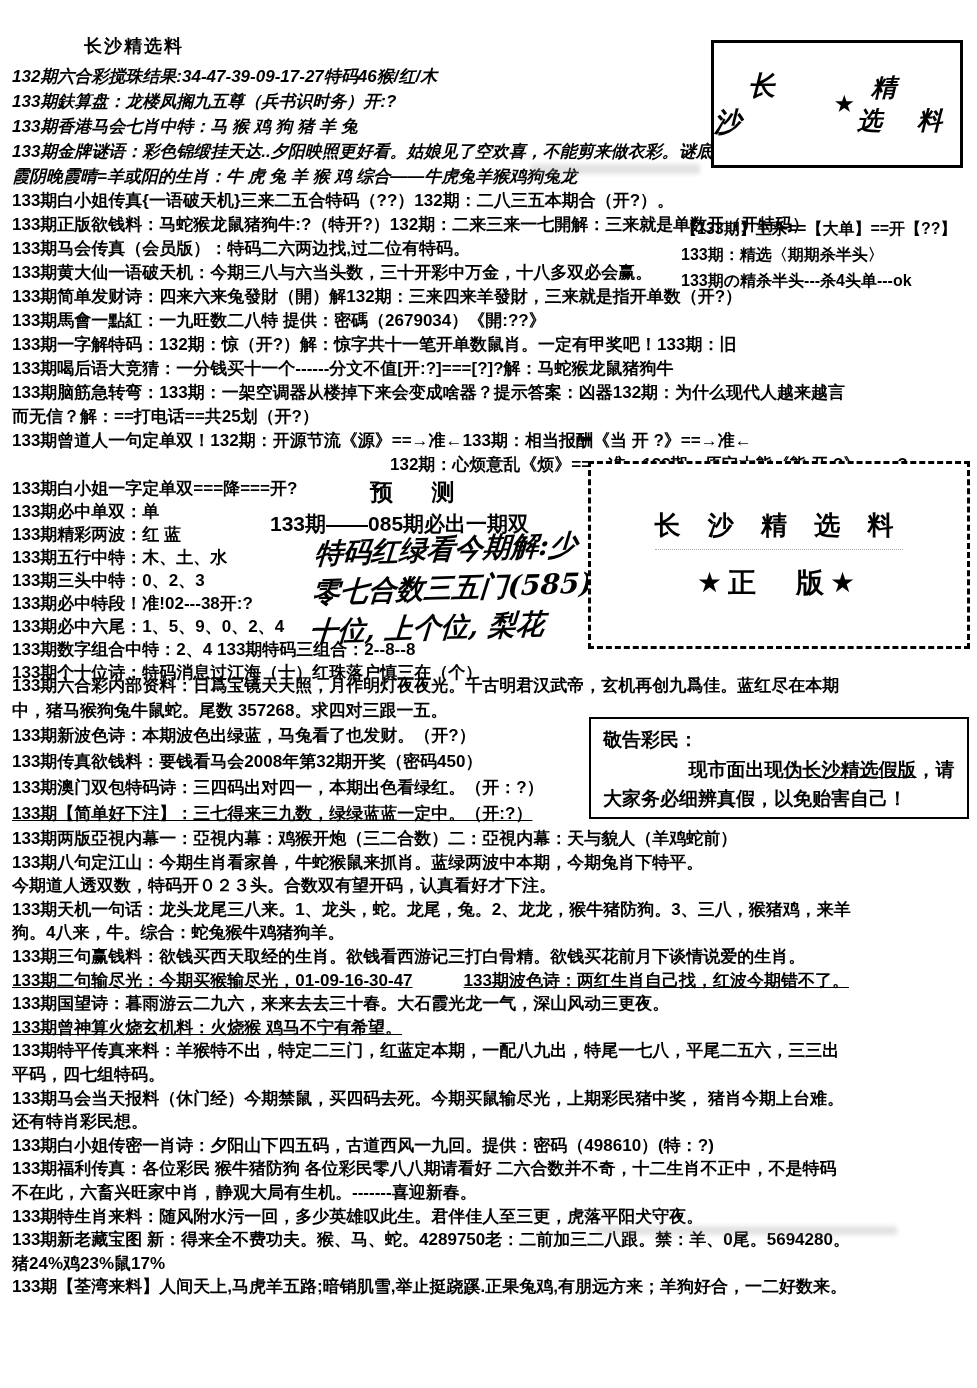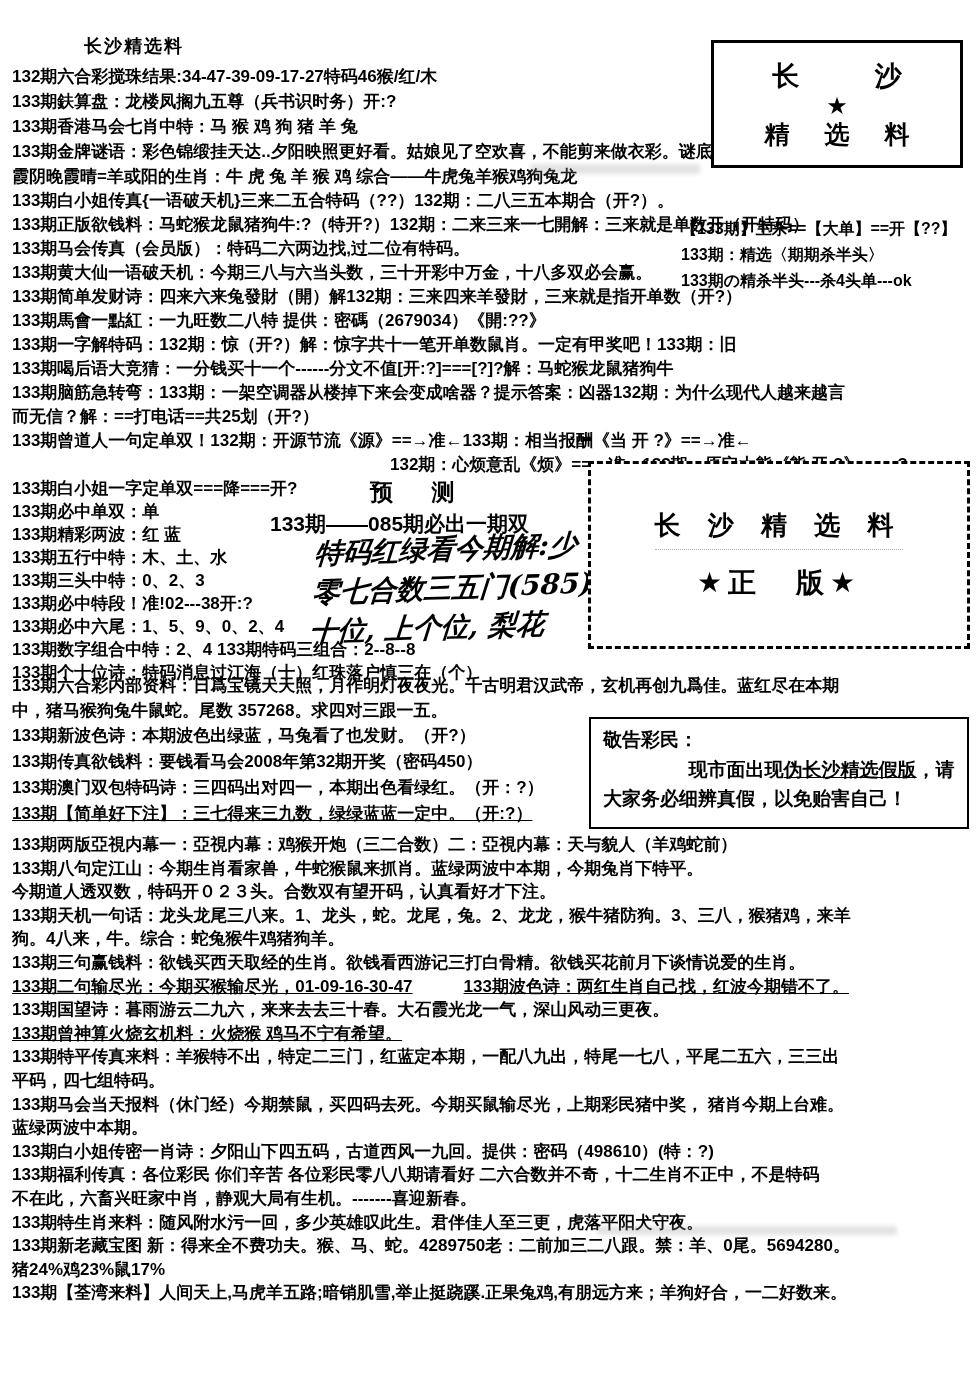--- a/index.html
+++ b/index.html
@@ -8,30 +8,30 @@
     font-family:"Liberation Sans","DejaVu Sans",sans-serif;
     font-weight:600;overflow:hidden;position:relative;
   }
   .page{position:relative;width:977px;height:1388px;background:#fff;}
   .ln{white-space:nowrap;}
   .u{text-decoration:underline;}
 
   
   .corner-box{
     position:absolute;top:6px;right:14px;width:246px;height:122px;
-    border:3px solid #000;display:flex;flex-direction:column;
-    align-items:center;justify-content:center;gap:2px;background:#fff;
+    border:3px solid #000;display:flex;flex-direction:row;
+    align-items:center;justify-content:center;gap:2px;background:#fff;font-style:italic;
   }
   .corner-line1{font-size:27px;font-weight:700;letter-spacing:34px;text-indent:34px;}
   .corner-star{font-size:24px;line-height:20px;}
   .corner-line2{font-size:25px;font-weight:700;letter-spacing:14px;text-indent:14px;}
 
   
   .title{margin:34px 0 6px 84px;font-size:18px;font-weight:700;letter-spacing:2px;}
-  .intro{margin-left:12px;font-size:17px;line-height:25px;}
+  .intro{margin-left:12px;font-size:17px;line-height:25px;font-style:italic;}
 
   
   .numbers{margin-left:188px;font-size:18px;line-height:26.5px;font-weight:700;}
 
   
   .kill-block{
     position:absolute;top:182px;left:681px;width:296px;
     font-size:16px;line-height:26px;font-weight:700;
   }
 
@@ -57,21 +57,21 @@
     align-items:center;justify-content:center;gap:14px;background:#fff;
   }
   .stamp-line1{font-size:26px;font-weight:700;letter-spacing:10px;border-bottom:1px dotted #aaa;padding-bottom:6px;}
   .stamp-line2{font-size:28px;font-weight:700;letter-spacing:6px;}
 
   
   .postlines{margin-left:12px;font-size:17px;line-height:25px;}
   .boxzone{margin-left:12px;font-size:17px;line-height:26px;}
   .notice-box{
     float:right;width:352px;margin:-6px 8px 4px 0;border:2.5px solid #000;
-    padding:8px 12px 14px 12px;font-size:19px;font-weight:700;background:#fff;
+    padding:8px 12px 4px 12px;font-size:19px;font-weight:700;background:#fff;
   }
   .notice-title{margin-bottom:2px;}
   .notice-body{text-indent:4.5em;line-height:29px;white-space:normal;}
   .clear{clear:both;}
 
   
   .bottomlines{margin-left:12px;font-size:17px;line-height:23.6px;}
 
   
   .smudge{position:absolute;background:#9a9a9a;opacity:.28;filter:blur(2px);border-radius:3px;}
@@ -174,23 +174,23 @@
       <div class="ln"><span>今期道人透双数，特码开０２３头。合数双有望开码，认真看好才下注。</span></div>
       <div class="ln"><span>133期天机一句话：龙头龙尾三八来。1、龙头，蛇。龙尾，兔。2、龙龙，猴牛猪防狗。3、三八，猴猪鸡，来羊</span></div>
       <div class="ln"><span>狗。4八来，牛。综合：蛇兔猴牛鸡猪狗羊。</span></div>
       <div class="ln"><span>133期三句赢钱料：欲钱买西天取经的生肖。欲钱看西游记三打白骨精。欲钱买花前月下谈情说爱的生肖。</span></div>
       <div class="ln"><span class="u">133期二句输尽光：今期买猴输尽光，01-09-16-30-47</span><span>　　　</span><span class="u">133期波色诗：两红生肖自己找，红波今期错不了。</span></div>
       <div class="ln"><span>133期国望诗：暮雨游云二九六，来来去去三十春。大石霞光龙一气，深山风动三更夜。</span></div>
       <div class="ln"><span class="u">133期曾神算火烧玄机料：火烧猴  鸡马不宁有希望。</span></div>
       <div class="ln"><span>133期特平传真来料：羊猴特不出，特定二三门，红蓝定本期，一配八九出，特尾一七八，平尾二五六，三三出</span></div>
       <div class="ln"><span>平码，四七组特码。</span></div>
       <div class="ln"><span>133期马会当天报料（休门经）今期禁鼠，买四码去死。今期买鼠输尽光，上期彩民猪中奖，  猪肖今期上台难。</span></div>
-      <div class="ln"><span>蓝绿两波中本期。</span></div>
+      <div class="ln"><span>还有特肖彩民想。</span></div>
       <div class="ln"><span>133期白小姐传密一肖诗：夕阳山下四五码，古道西风一九回。提供：密码（498610）(特：?)</span></div>
-      <div class="ln"><span>133期福利传真：各位彩民  你们辛苦  各位彩民零八八期请看好 二六合数并不奇，十二生肖不正中，不是特码</span></div>
+      <div class="ln"><span>133期福利传真：各位彩民  猴牛猪防狗  各位彩民零八八期请看好 二六合数并不奇，十二生肖不正中，不是特码</span></div>
       <div class="ln"><span>不在此，六畜兴旺家中肖，静观大局有生机。-------喜迎新春。</span></div>
       <div class="ln"><span>133期特生肖来料：随风附水污一回，多少英雄叹此生。君伴佳人至三更，虎落平阳犬守夜。</span></div>
       <div class="ln"><span>133期新老藏宝图 新：得来全不费功夫。猴、马、蛇。4289750老：二前加三二八跟。禁：羊、0尾。5694280。</span></div>
       <div class="ln"><span>猪24%鸡23%鼠17%</span></div>
       <div class="ln"><span>133期【荃湾来料】人间天上,马虎羊五路;暗销肌雪,举止挺跷蹊.正果兔鸡,有朋远方来；羊狗好合，一二好数来。</span></div>
     </div>
 
 </div>
 
 </body></html>

